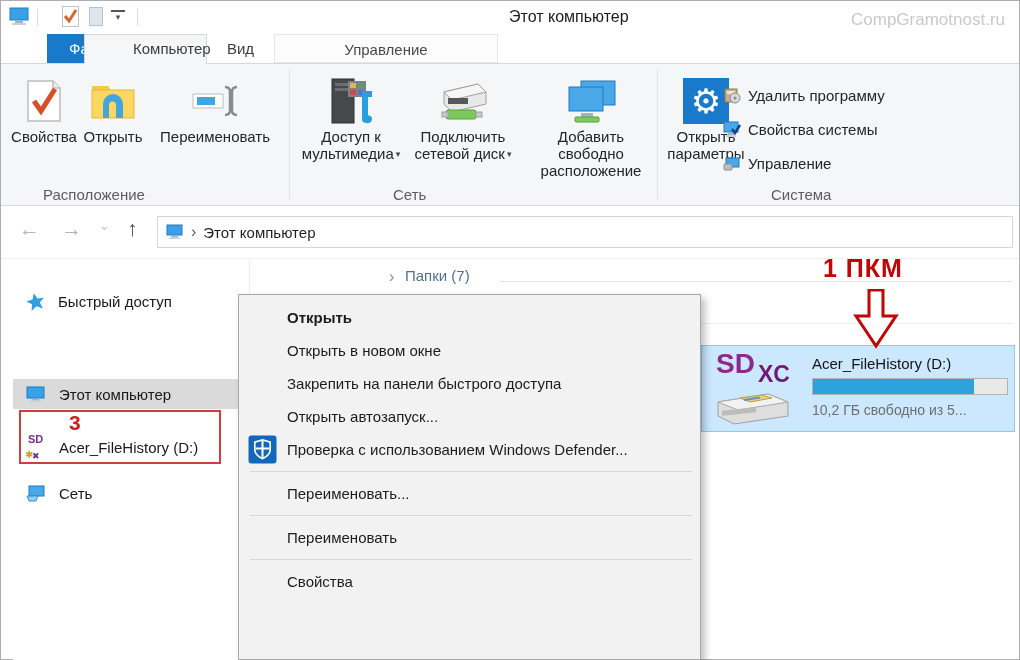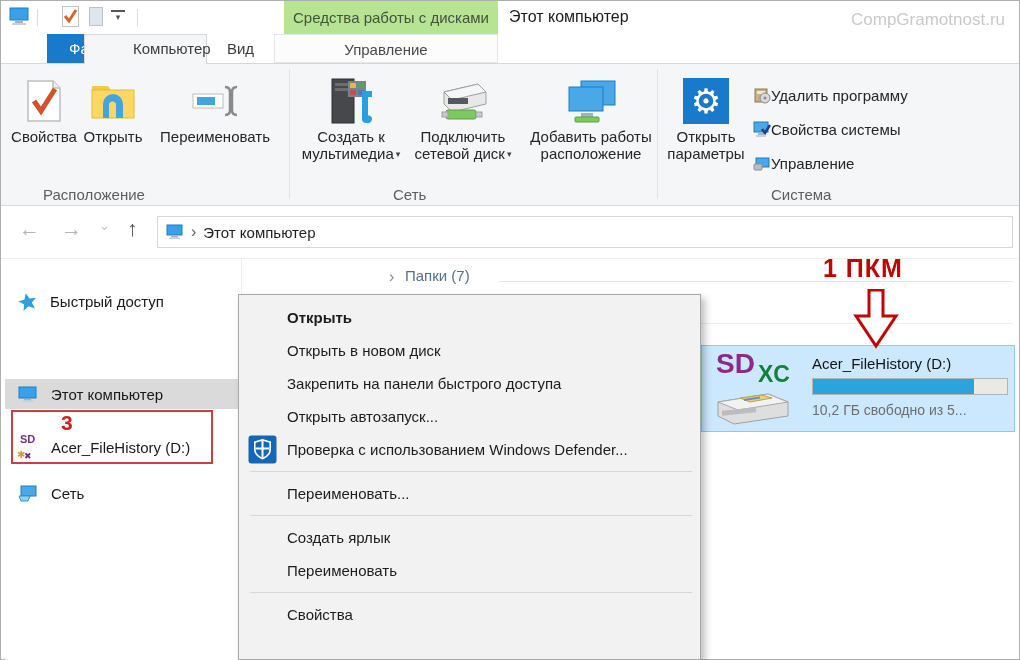--- a/index.html
+++ b/index.html
@@ -26,34 +26,34 @@
   #tab-manage{left:273px;width:224px;background:#fcfcfc;border:1px solid #e6e6e6;box-sizing:border-box;color:#4a4a4a;}
 
   
   #ribbon{position:absolute;left:0;top:62px;width:100%;height:143px;background:#f5f6f7;
           border-top:1px solid #d8d8d8;border-bottom:1px solid #d9d9d9;box-sizing:border-box;z-index:2;}
   .rib-sep{position:absolute;top:5px;height:130px;width:1px;background:#e3e3e3;}
   .grp-label{position:absolute;top:122px;font-size:15px;color:#5d5d5d;}
   .rbtn{position:absolute;top:10px;text-align:center;font-size:15px;line-height:17px;color:#252525;cursor:default;}
   .rbtn .ric{height:54px;display:flex;align-items:center;justify-content:center;}
   .caret{font-size:9px;color:#444;vertical-align:2px;margin-left:2px;}
-  .sbtn{position:absolute;left:752px;display:flex;align-items:center;font-size:15px;color:#252525;cursor:default;}
+  .sbtn{position:absolute;left:722px;display:flex;align-items:center;gap:7px;font-size:15px;color:#252525;cursor:default;}
   .gear-tile{width:46px;height:46px;background:#1979ca;display:flex;align-items:center;justify-content:center;
              color:#fff;font-size:34px;line-height:1;}
 
   
   #navbar{position:absolute;left:0;top:205px;width:100%;height:53px;background:#fff;border-bottom:1px solid #efefef;box-sizing:border-box;}
   .navglyph{position:absolute;font-size:21px;color:#b6b6b6;cursor:default;}
   #addr{position:absolute;left:156px;top:10px;width:856px;height:32px;border:1px solid #d6d6d6;box-sizing:border-box;
         display:flex;align-items:center;padding-left:8px;gap:7px;background:#fff;}
   #addr .crumb{font-size:15px;color:#1f1f1f;}
   #addr .chev{font-size:16px;color:#5f5f5f;}
 
   
-  #sidebar{position:absolute;left:4px;top:258px;width:237px;height:401px;border-right:1px solid #ececec;box-sizing:border-box;background:#fff;}
+  #sidebar{position:absolute;left:12px;top:258px;width:237px;height:401px;border-right:1px solid #ececec;box-sizing:border-box;background:#fff;}
   .side-item{position:absolute;left:0;width:236px;height:30px;display:flex;align-items:center;gap:13px;
              padding-left:13px;box-sizing:border-box;font-size:15px;color:#191919;cursor:default;}
   #side-thispc{background:#dadada;}
   #anno-box3{position:absolute;left:6px;top:151px;width:202px;height:54px;border:2px solid #c94040;box-sizing:border-box;}
   #anno-step3{position:absolute;left:48px;top:-1px;font-size:21px;font-weight:bold;color:#cf1d1d;}
   #side-drive-row{position:absolute;left:5px;top:21px;display:flex;align-items:center;gap:9px;font-size:15px;color:#191919;}
   .sd-mini{position:relative;width:24px;height:28px;}
   .sd-mini .sdtxt{position:absolute;left:2px;top:0;font-size:11px;font-weight:bold;color:#7b2d8b;}
   .sd-mini .spark{position:absolute;left:-1px;bottom:1px;font-size:10px;color:#d19f27;}
   .sd-mini .xmark{position:absolute;left:6px;bottom:0;font-size:9px;color:#6d2f7d;}
@@ -61,21 +61,21 @@
   
   #grp-chevron{position:absolute;left:388px;top:267px;font-size:16px;color:#8d8d8d;}
   #grp-title{position:absolute;left:404px;top:266px;font-size:15px;color:#54718c;}
   #grp-rule{position:absolute;left:498px;top:280px;width:514px;height:1px;background:#e4e4e4;}
   #grp-rule2{position:absolute;left:700px;top:322px;width:312px;height:1px;background:#ededed;}
 
   #drive-tile{position:absolute;left:700px;top:344px;width:314px;height:87px;background:#cce8ff;
               border:1px solid #8fc8f4;box-sizing:border-box;cursor:default;}
   .sdxc{position:absolute;left:8px;top:2px;width:96px;height:80px;}
   .sdxc .sd{position:absolute;left:6px;top:0;font-size:28px;font-weight:bold;color:#8b2a8d;}
-  .sdxc .xc{position:absolute;left:48px;top:13px;font-size:23px;font-weight:bold;color:#15803d;}
+  .sdxc .xc{position:absolute;left:48px;top:13px;font-size:23px;font-weight:bold;color:#701a75;}
   #tile-name{position:absolute;left:110px;top:9px;font-size:15px;color:#141414;}
   #tile-bar{position:absolute;left:110px;top:32px;width:196px;height:17px;border:1px solid #b3b3b3;background:#e9e9e6;box-sizing:border-box;}
   #tile-bar-fill{height:100%;background:#2ba3dc;}
   #tile-free{position:absolute;left:110px;top:56px;font-size:14px;color:#6e6e6e;}
 
   
   #anno-step1{position:absolute;left:822px;top:253px;font-size:25px;font-weight:700;color:#c00505;letter-spacing:1px;}
   #anno-arrow{position:absolute;left:852px;top:288px;}
 
   
@@ -106,21 +106,20 @@
       <path d="M4 11 L8 16 L15 5" fill="none" stroke="#d4672f" stroke-width="3"></path>
     </svg>
     <svg class="abs" style="left:87px;top:5px" width="17" height="21" viewBox="0 0 17 21">
       <rect x="1.5" y="1.5" width="13" height="18" fill="#dfe5ec" stroke="#b9c2cc"></rect>
     </svg>
     <div class="abs" style="left:110px;top:9px;width:14px;border-top:2px solid #555;text-align:center;font-size:9px;color:#555;line-height:11px">
       <span>▾</span>
     </div>
     <div class="qat-sep" style="left:136px"></div>
 
-    <div id="ctx-header">Средства работы с дисками</div>
     <div id="win-title">Этот компьютер</div>
     <div id="watermark">CompGramotnost.ru</div>
   </div>
 
   <div id="tabrow">
     <div class="tab" id="tab-file">Файл</div>
     <div class="tab" id="tab-computer">Компьютер</div>
     <div class="tab" id="tab-view">Вид</div>
     <div class="tab" id="tab-manage">Управление</div>
   </div>
@@ -167,21 +166,21 @@
           <rect x="11" y="8" width="16" height="3" fill="#6a6d72"></rect>
           <rect x="11" y="13" width="16" height="3" fill="#6a6d72"></rect>
           <rect x="24" y="6" width="18" height="16" fill="#7d8288"></rect>
           <rect x="26" y="8" width="6" height="5" fill="#e5b74a"></rect>
           <rect x="34" y="8" width="6" height="5" fill="#58a35c"></rect>
           <rect x="26" y="15" width="6" height="5" fill="#c05050"></rect>
           <rect x="34" y="15" width="6" height="5" fill="#5077c0"></rect>
           <path d="M38 44 a5 4 0 1 0 6 -3.8 V22 h4 v-6 h-10 Z" fill="#2b9fdd"></path>
         </svg>
       </div>
-      <span>Создать к мультимедиа</span><span class="caret">▾</span>
+      <span>Доступ к мультимедиа</span><span class="caret">▾</span>
     </div>
     <div class="rbtn" style="left:402px;width:120px">
       <div class="ric">
         <svg width="58" height="46" viewBox="0 0 58 46">
           <path d="M10 14 L44 6 L52 14 L52 26 L18 34 L10 26 Z" fill="#e8e8e8" stroke="#9f9f9f"></path>
           <path d="M10 14 L44 6 L52 14 L18 22 Z" fill="#f6f6f6" stroke="#9f9f9f"></path>
           <rect x="14" y="20" width="20" height="6" fill="#55585c"></rect>
           <rect x="12" y="32" width="30" height="9" rx="2" fill="#7dc95e" stroke="#5aa23e"></rect>
           <rect x="8" y="34" width="6" height="5" fill="#c9c9c9" stroke="#9f9f9f"></rect>
           <rect x="42" y="34" width="6" height="5" fill="#c9c9c9" stroke="#9f9f9f"></rect>
@@ -191,21 +190,21 @@
     </div>
     <div class="rbtn" style="left:524px;width:132px">
       <div class="ric">
         <svg width="60" height="48" viewBox="0 0 60 48">
           <rect x="20" y="4" width="34" height="24" fill="#4aa8e8" stroke="#1f7cc0"></rect>
           <rect x="8" y="10" width="34" height="24" fill="#4aa8e8" stroke="#1f7cc0"></rect>
           <rect x="20" y="36" width="12" height="4" fill="#9fb3c3"></rect>
           <rect x="14" y="40" width="24" height="5" rx="1" fill="#7dc95e" stroke="#5aa23e"></rect>
         </svg>
       </div>
-      <span>Добавить работы расположение</span>
+      <span>Добавить свободно расположение</span>
     </div>
     <div class="grp-label" style="left:392px;width:150px">Сеть</div>
     <div class="rib-sep" style="left:656px"></div>
 
     <div class="rbtn" style="left:658px;width:94px">
       <div class="ric">
         <div class="gear-tile">
           <span>⚙</span>
         </div>
       </div>
@@ -316,34 +315,33 @@
     <div id="tile-free">10,2 ГБ свободно из 5...</div>
   </div>
 
   <div id="anno-step1">1 ПКМ</div>
   <svg id="anno-arrow" width="46" height="60" viewBox="0 0 46 60">
     <polygon points="16,1 30,1 30,27 43,27 23,57 3,27 16,27" fill="#fefefe" stroke="#c00505" stroke-width="3"></polygon>
   </svg>
 
   <div id="ctxmenu">
     <div class="mi bold">Открыть</div>
-    <div class="mi">Открыть в новом диск</div>
+    <div class="mi">Открыть в новом окне</div>
     <div class="mi">Закрепить на панели быстрого доступа</div>
     <div class="mi">Открыть автозапуск...</div>
     <div class="mi">
       <svg class="micon" width="29" height="29" viewBox="0 0 29 29">
         <rect x="0.5" y="0.5" width="28" height="28" rx="3" fill="#1467b8"></rect>
         <path d="M14.5 4 L23 6.5 V14 c0 5.5 -4 8.5 -8.5 10.5 C10 22.5 6 19.5 6 14 V6.5 Z" fill="#fff"></path>
         <path d="M14.5 5.8 L21.4 7.8 V14 c0 4.3 -3.1 6.9 -6.9 8.7 C10.7 20.9 7.6 18.3 7.6 14 V7.8 Z" fill="#1467b8"></path>
         <path d="M14.5 5.8 V22.7 M7.6 13.5 H21.4" stroke="#fff" stroke-width="2"></path>
       </svg>
       <span>Проверка с использованием Windows Defender...</span>
     </div>
     <div class="msep"></div>
     <div class="mi">Переименовать...</div>
     <div class="msep"></div>
-    <div class="mi">Создать ярлык</div>
     <div class="mi">Переименовать</div>
     <div class="msep"></div>
     <div class="mi">Свойства</div>
   </div>
 
 </div>
 
 </body></html>

